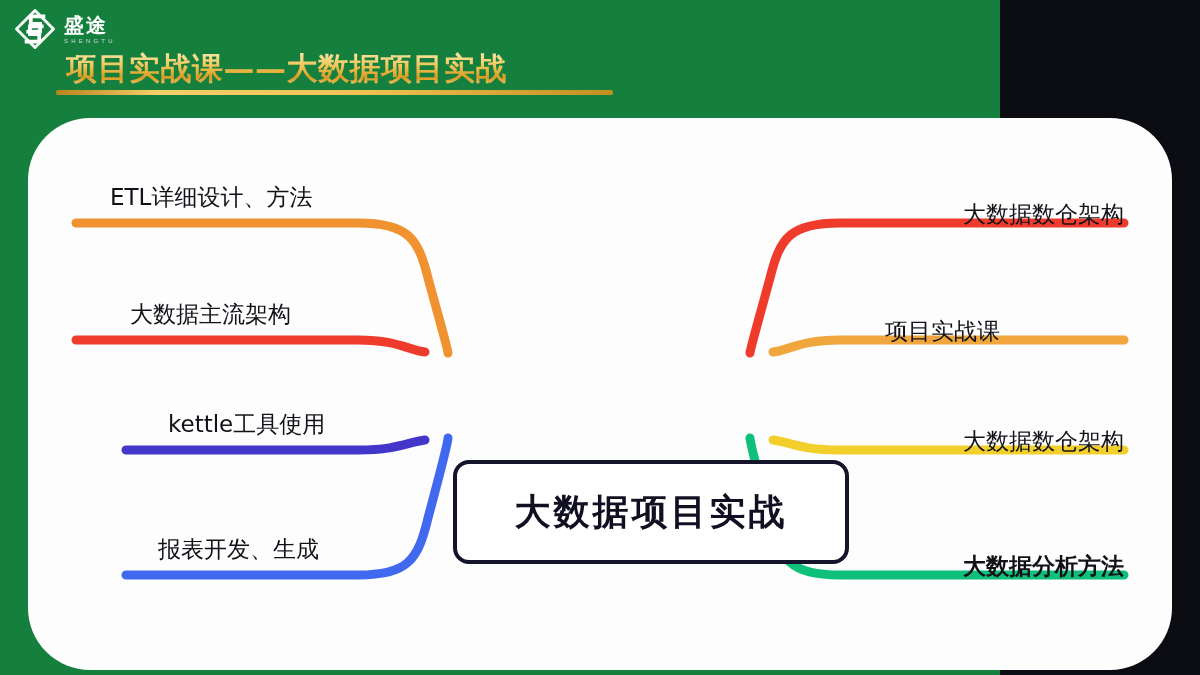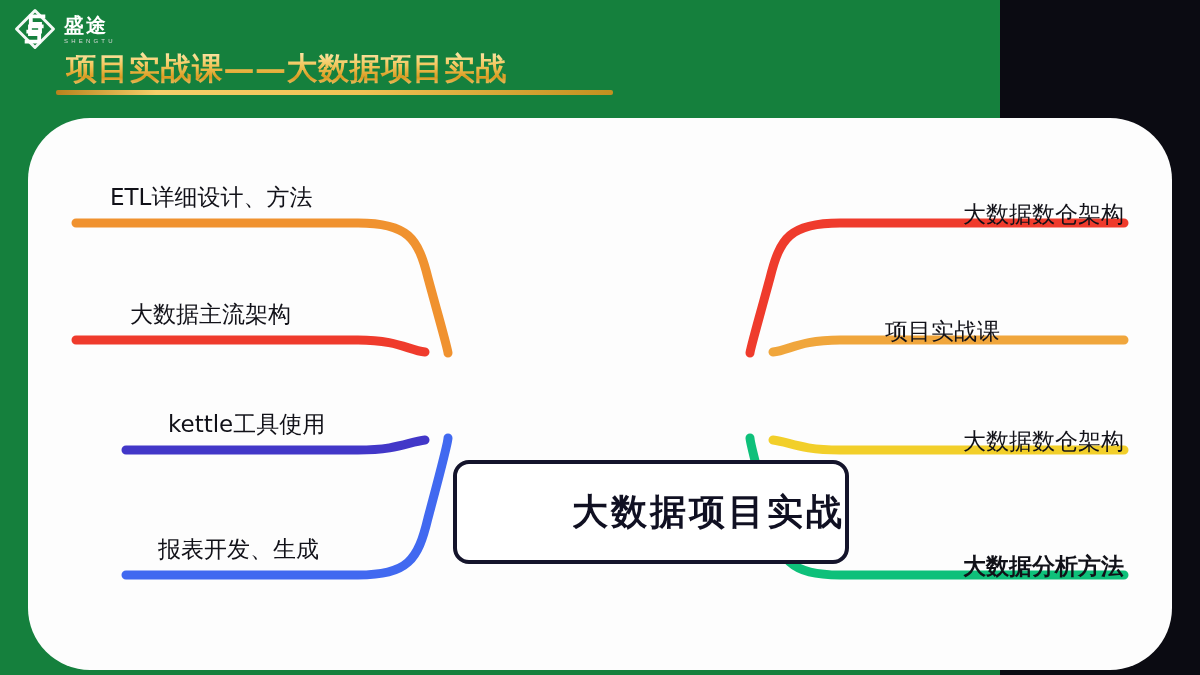--- a/index.html
+++ b/index.html
@@ -79,21 +79,21 @@
   .node-label.right { text-align: right; margin-top: 17px; }
 
   
   #central-node {
     position: absolute;
     left: 425px; top: 342px;
     width: 396px; height: 104px;
     background: #ffffff;
     border: 4px solid #14142b;
     border-radius: 16px;
-    display: flex; align-items: center; justify-content: flex-end;
+    display: flex; align-items: center; justify-content: center;
     z-index: 5;
   }
   #central-node-label {
     font-size: 36px;
     font-weight: 700;
     color: #101022;
     letter-spacing: 3px;
     font-family: "DejaVu Sans", "Liberation Sans", sans-serif;
   }
 </style>

